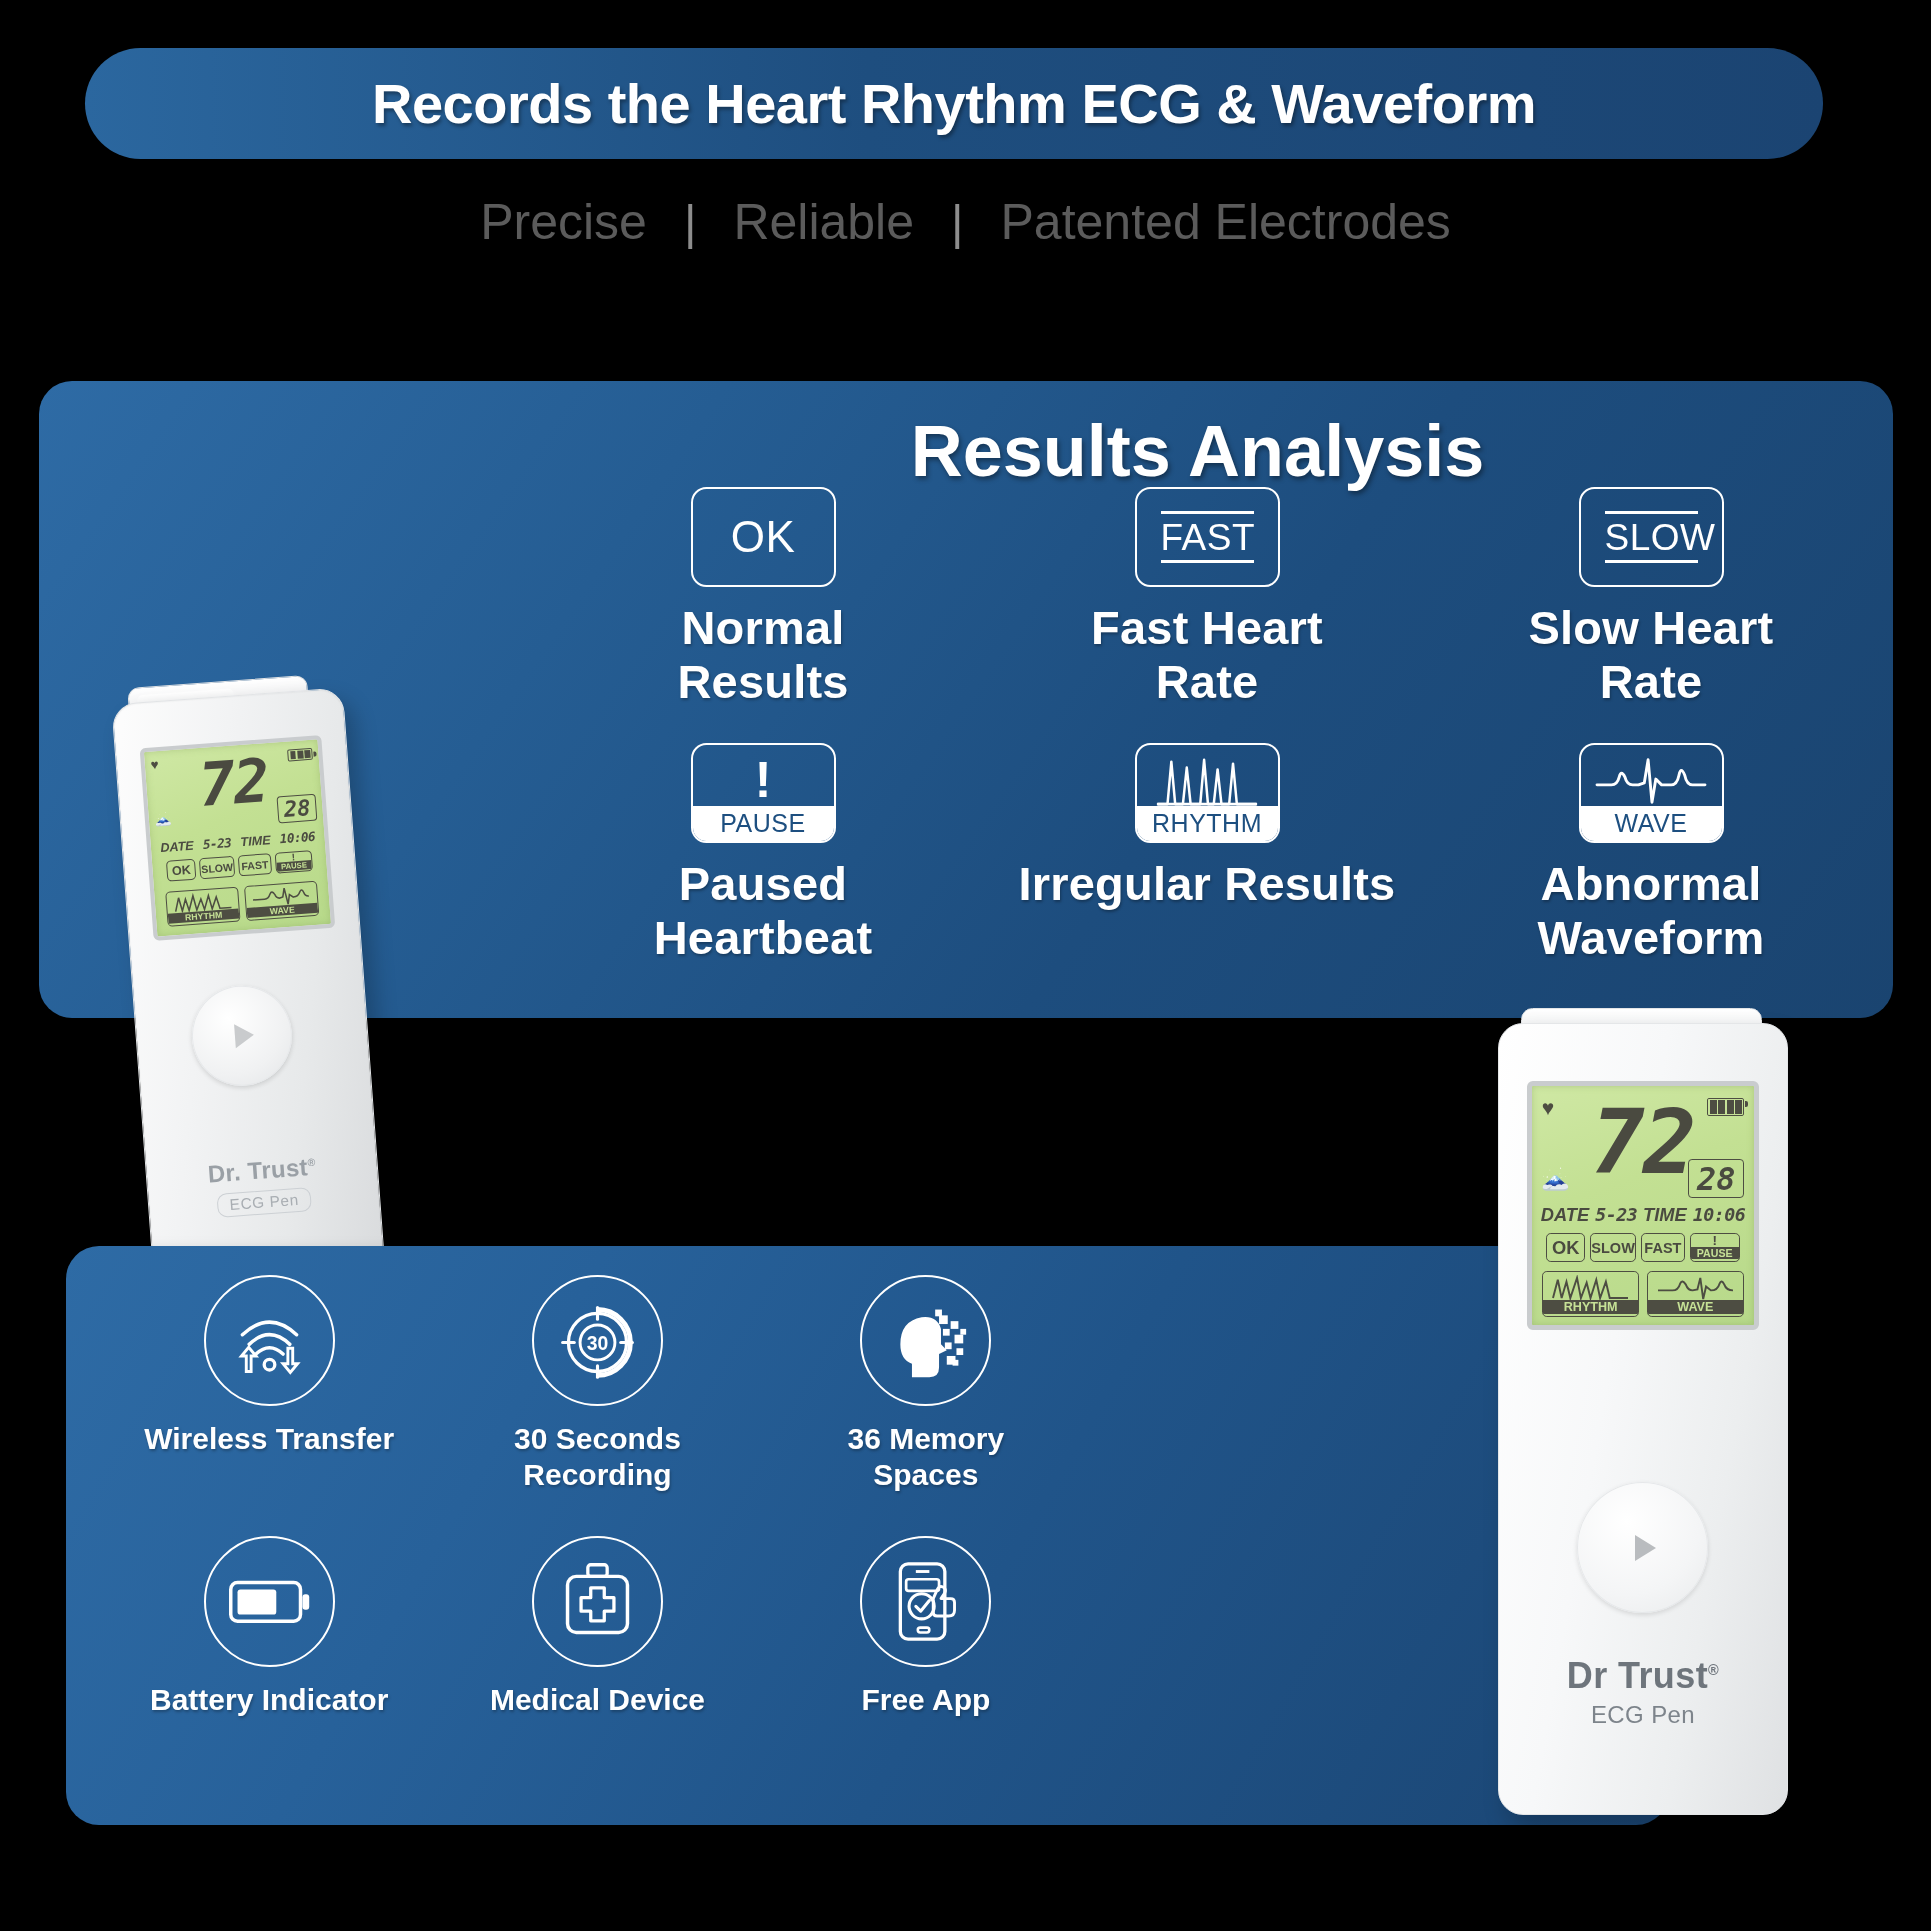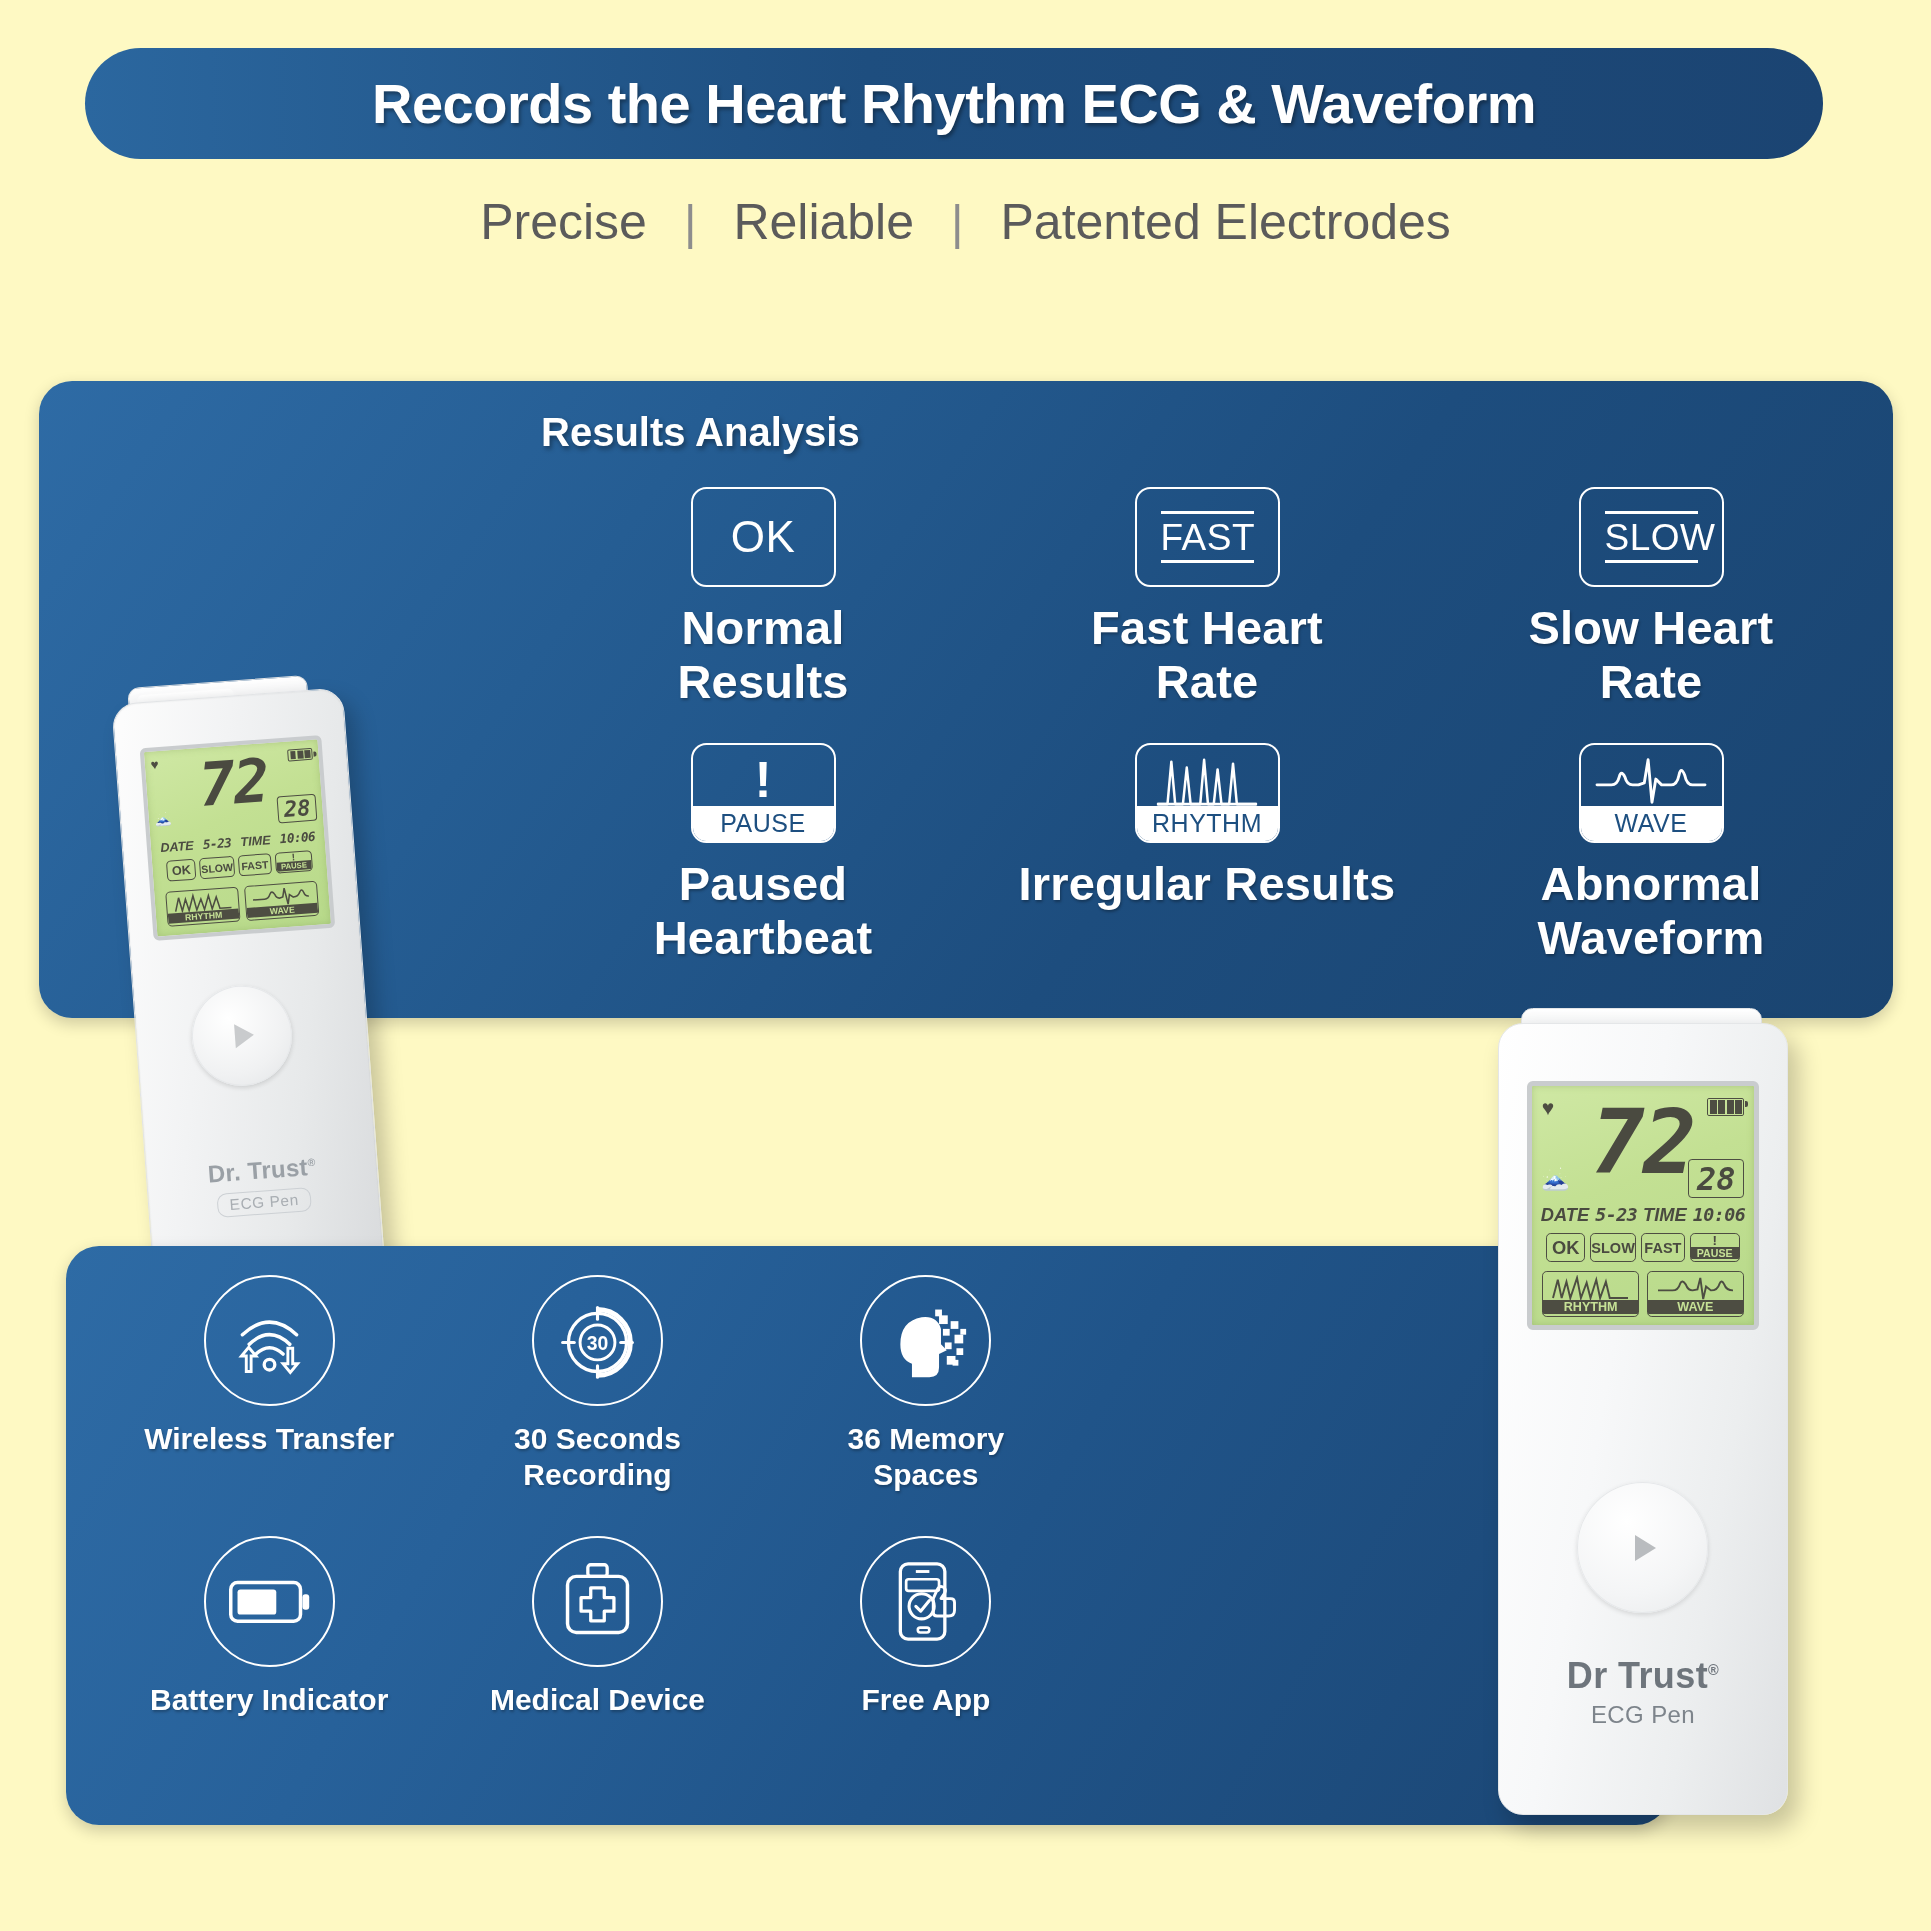--- a/index.html
+++ b/index.html
@@ -2,21 +2,21 @@
 <html><head>
 <meta charset="utf-8">
 <style>
   * { box-sizing: border-box; margin: 0; padding: 0; }
   html, body {
     width: 1931px; height: 1931px;
     background: #ffffff;
     font-family: "Liberation Sans", sans-serif;
     overflow: hidden;
   }
-  .page { position: relative; width: 1931px; height: 1931px; background:#fef9c3; }
+  .page { position: relative; width: 1931px; height: 1931px; background:#000000; }
 
   
   .header-banner {
     position: absolute; left: 85px; top: 48px; width: 1738px; height: 111px;
     background: linear-gradient(90deg, #2b679f 0%, #1e4e7f 45%, #1b4472 100%);
     border-radius: 58px;
     display: flex; align-items: center; justify-content: center;
   }
   .header-title {
     color: #fff; font-size: 56px; font-weight: bold; letter-spacing: -0.5px;
@@ -32,21 +32,21 @@
 
   
   .panel-top {
     position: absolute; left: 39px; top: 381px; width: 1854px; height: 637px;
     background: linear-gradient(125deg, #2e6ba5 0%, #255d93 30%, #1d4d7e 62%, #1a4470 100%);
     border-radius: 33px;
     box-shadow: 0 5.8px 15.4px rgba(0,0,0,0.18);
   }
   .panel-top-title {
     position: absolute; left: 502px; top: 29px; width: 1313px;
-    text-align: left; color: #fff; font-size: 40px; font-weight: bold;
+    text-align: center; color: #fff; font-size: 72px; font-weight: bold;
     text-shadow: 1.9px 2.9px 4.8px rgba(0,0,0,0.4);
   }
   .results-grid {
     position: absolute; left: 502px; top: 106px; width: 1332px; height: 512px;
     display: grid; grid-template-columns: repeat(3, 1fr); grid-template-rows: 1fr 1fr;
   }
   .result-cell { display: flex; flex-direction: column; align-items: center; }
   .result-caption {
     margin-top: 13.5px; color: #fff; font-size: 47px; font-weight: bold;
     text-align: center; line-height: 1.16; letter-spacing: 0.2px;

